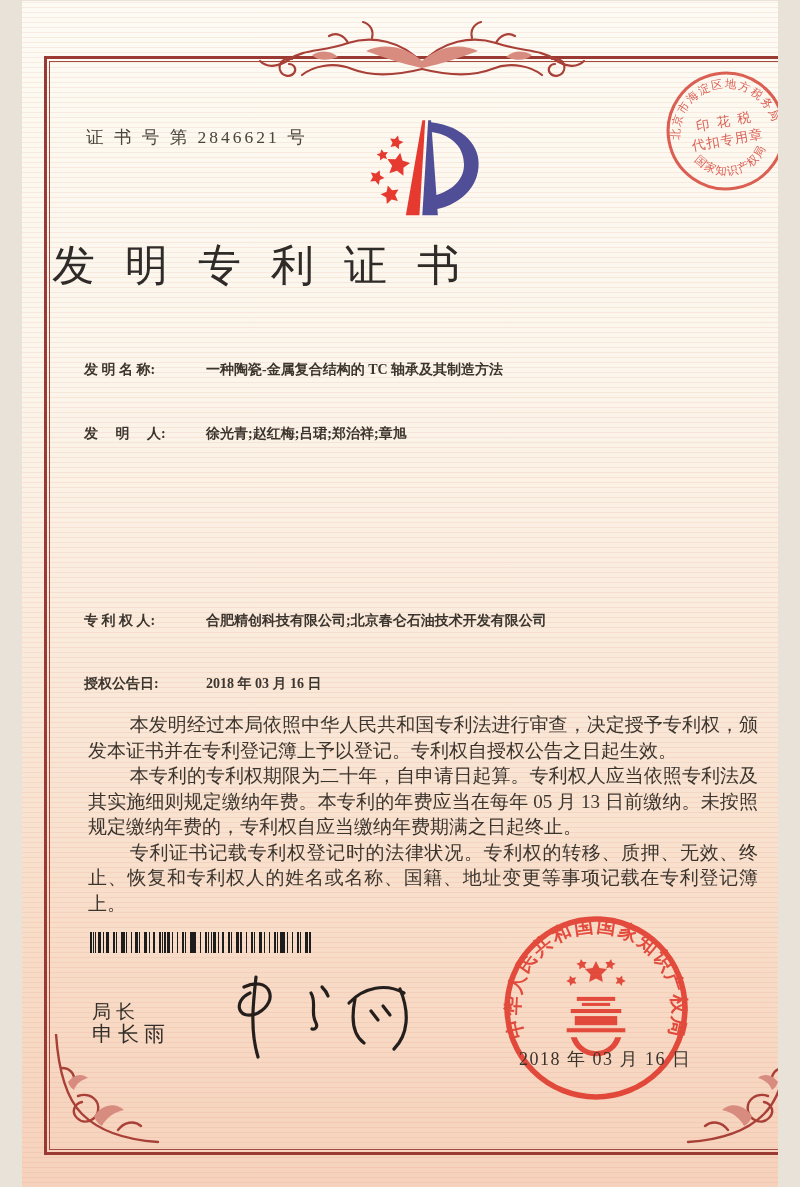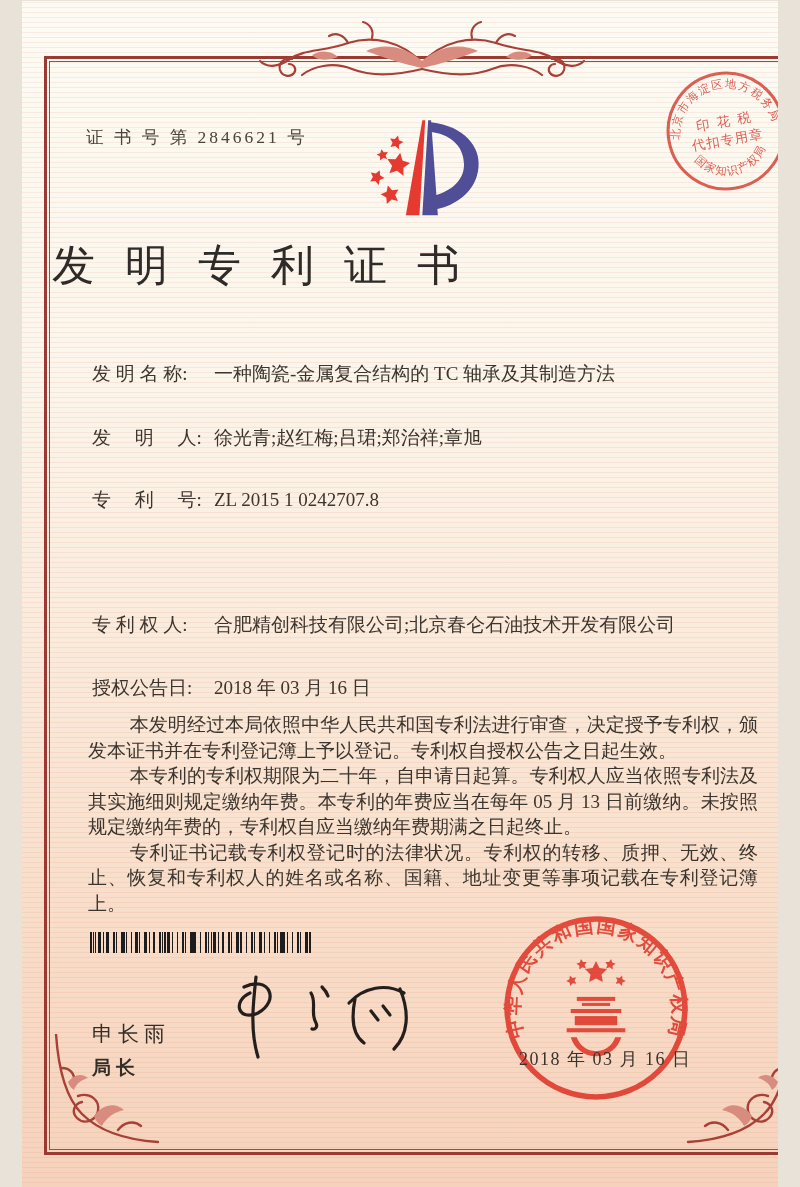--- a/index.html
+++ b/index.html
@@ -17,32 +17,32 @@
     border:3.5px solid #9b3a33;pointer-events:none;
   }
   .frame::after{
     content:"";position:absolute;inset:2px;border:1px solid #a54a40;
   }
   .cert-no{position:absolute;left:64px;top:124px;font-size:17.5px;letter-spacing:3px;color:#4a443c;}
   .title{
     position:absolute;left:0;right:0;top:236px;text-align:left;
     font-size:43px;letter-spacing:30px;padding-left:30px;color:#2e2b28;white-space:nowrap;
   }
-  .field{position:absolute;left:70px;width:680px;font-size:19px;white-space:nowrap;color:#3c352e;}
+  .field{position:absolute;left:62px;width:680px;font-size:14px;white-space:nowrap;color:#3c352e;font-weight:bold;}
   .field .flabel{display:inline-block;min-width:112px;}
   .field .fvalue{margin-left:10px;}
   .paras{position:absolute;left:66px;top:711px;width:670px;}
   .paras p{margin:0;font-size:19px;line-height:25.5px;text-indent:2.2em;text-align:justify;color:#3c352e;}
   .barcode{
     position:absolute;left:68px;top:931px;width:223px;height:21px;
     background:
       repeating-linear-gradient(90deg,#1d1d1d 0 2px,transparent 2px 3px,#1d1d1d 3px 4px,transparent 4px 8px,#1d1d1d 8px 11px,transparent 11px 13px,#1d1d1d 13px 14px,transparent 14px 18px,#1d1d1d 18px 19px,transparent 19px 23px),
       repeating-linear-gradient(90deg,transparent 0 5px,#1d1d1d 5px 6px,transparent 6px 16px,#1d1d1d 16px 18px,transparent 18px 29px);
   }
-  .sig-title{position:absolute;left:70px;top:1054px;font-size:19px;letter-spacing:5px;color:#332e29;font-weight:bold;}
+  .sig-title{position:absolute;left:70px;top:998px;font-size:19px;letter-spacing:5px;color:#332e29;}
   .sig-name{position:absolute;left:70px;top:1019px;font-size:21px;letter-spacing:5px;color:#332e29;}
   .signature-svg{position:absolute;left:192px;top:968px;}
   .logo-svg{position:absolute;left:348px;top:94px;}
   .ornament-top{position:absolute;left:230px;top:10px;}
   .corner{position:absolute;}
   .corner.bl{left:26px;top:1033px;}
   .corner.br{left:664px;top:1033px;transform:scaleX(-1);}
   .seal-big{position:absolute;left:478px;top:911px;opacity:.9;mix-blend-mode:multiply;}
   .stamp-small{position:absolute;left:642px;top:68px;transform:rotate(-10deg);opacity:.85;mix-blend-mode:multiply;}
   .issue-date{position:absolute;left:497px;top:1046px;font-size:18px;letter-spacing:1.5px;color:#3a332c;z-index:5;}
@@ -136,23 +136,20 @@
     <text x="60" y="73" text-anchor="middle" font-size="13" fill="#d9473c" letter-spacing="1" font-family="Liberation Serif,serif">代扣专用章</text>
   </svg>
 
   <div class="title">发明专利证书</div>
 
   <div class="field" style="top:360px">
     <span class="flabel">发 明 名 称:</span><span class="fvalue">一种陶瓷-金属复合结构的 TC 轴承及其制造方法</span>
   </div>
   <div class="field" style="top:424px">
     <span class="flabel">发　 明　 人:</span><span class="fvalue">徐光青;赵红梅;吕珺;郑治祥;章旭</span>
-  </div>
-  <div class="field" style="top:486px">
-    <span class="flabel">专　 利　 号:</span><span class="fvalue">ZL 2015 1 0242707.8</span>
   </div>
   <div class="field" style="top:611px">
     <span class="flabel">专 利 权 人:</span><span class="fvalue">合肥精创科技有限公司;北京春仑石油技术开发有限公司</span>
   </div>
   <div class="field" style="top:674px">
     <span class="flabel">授权公告日:</span><span class="fvalue">2018 年 03 月 16 日</span>
   </div>
 
   <div class="paras">
     <p>本发明经过本局依照中华人民共和国专利法进行审查，决定授予专利权，颁发本证书并在专利登记簿上予以登记。专利权自授权公告之日起生效。</p>

